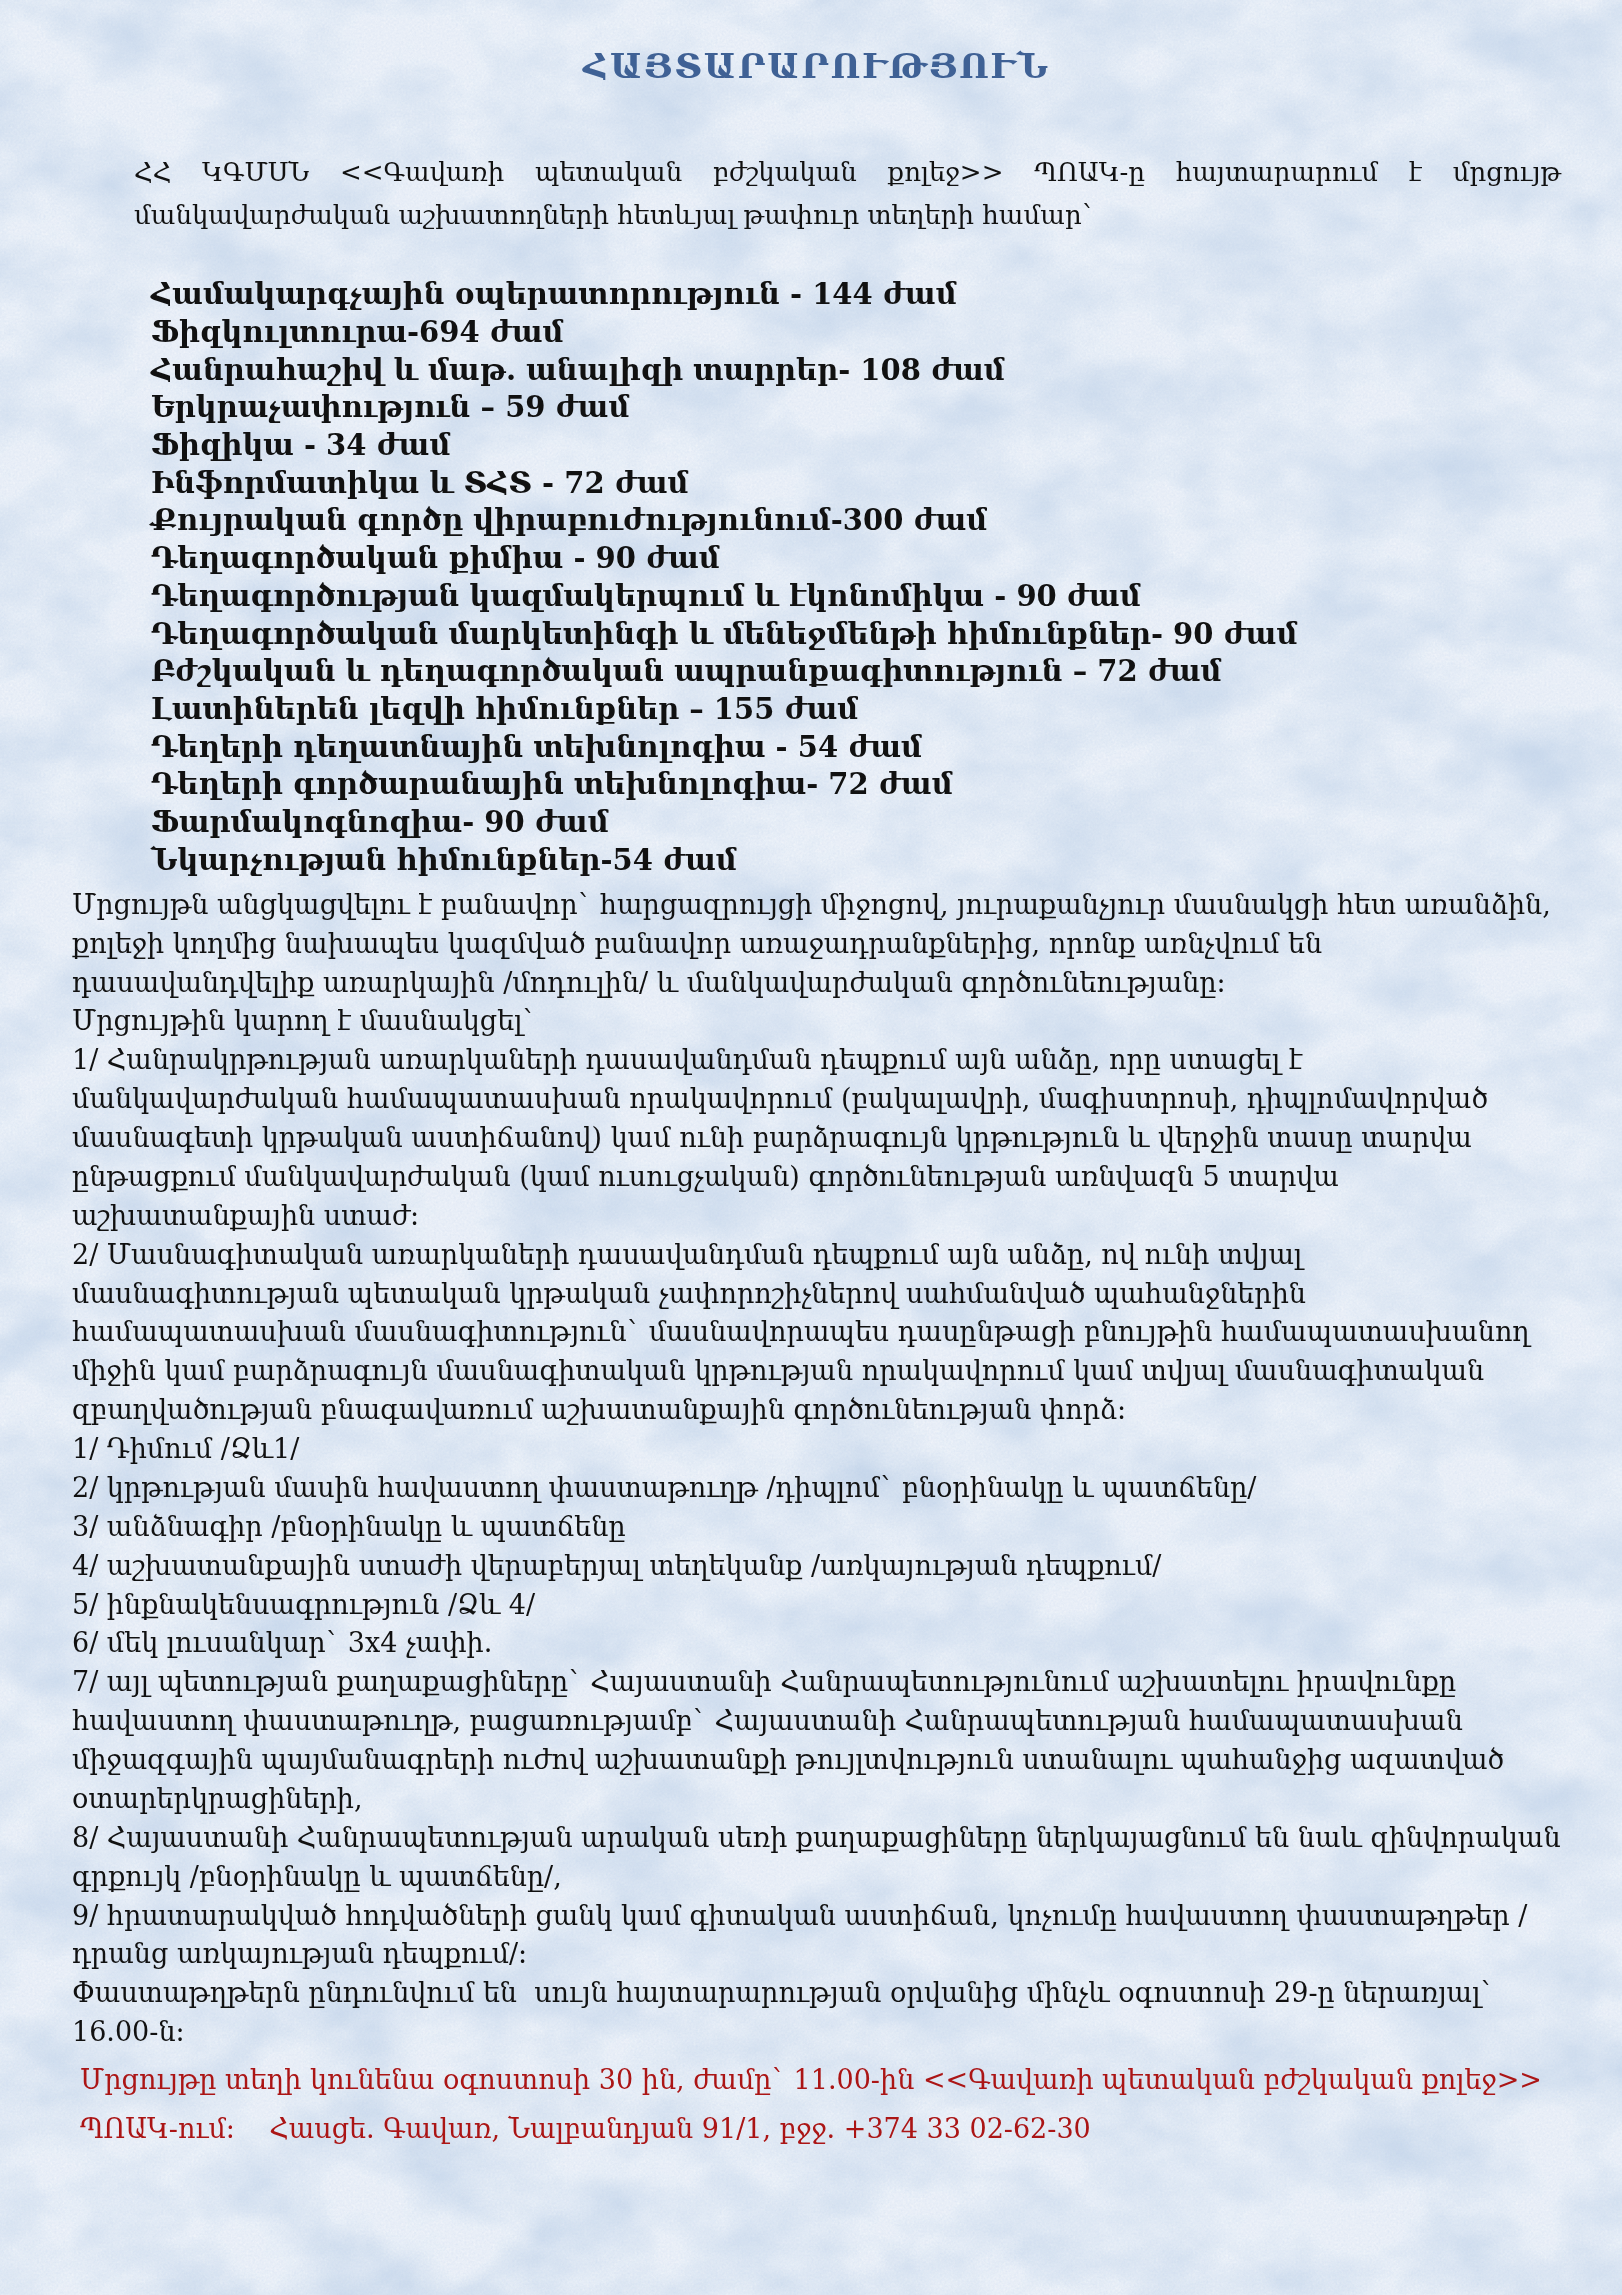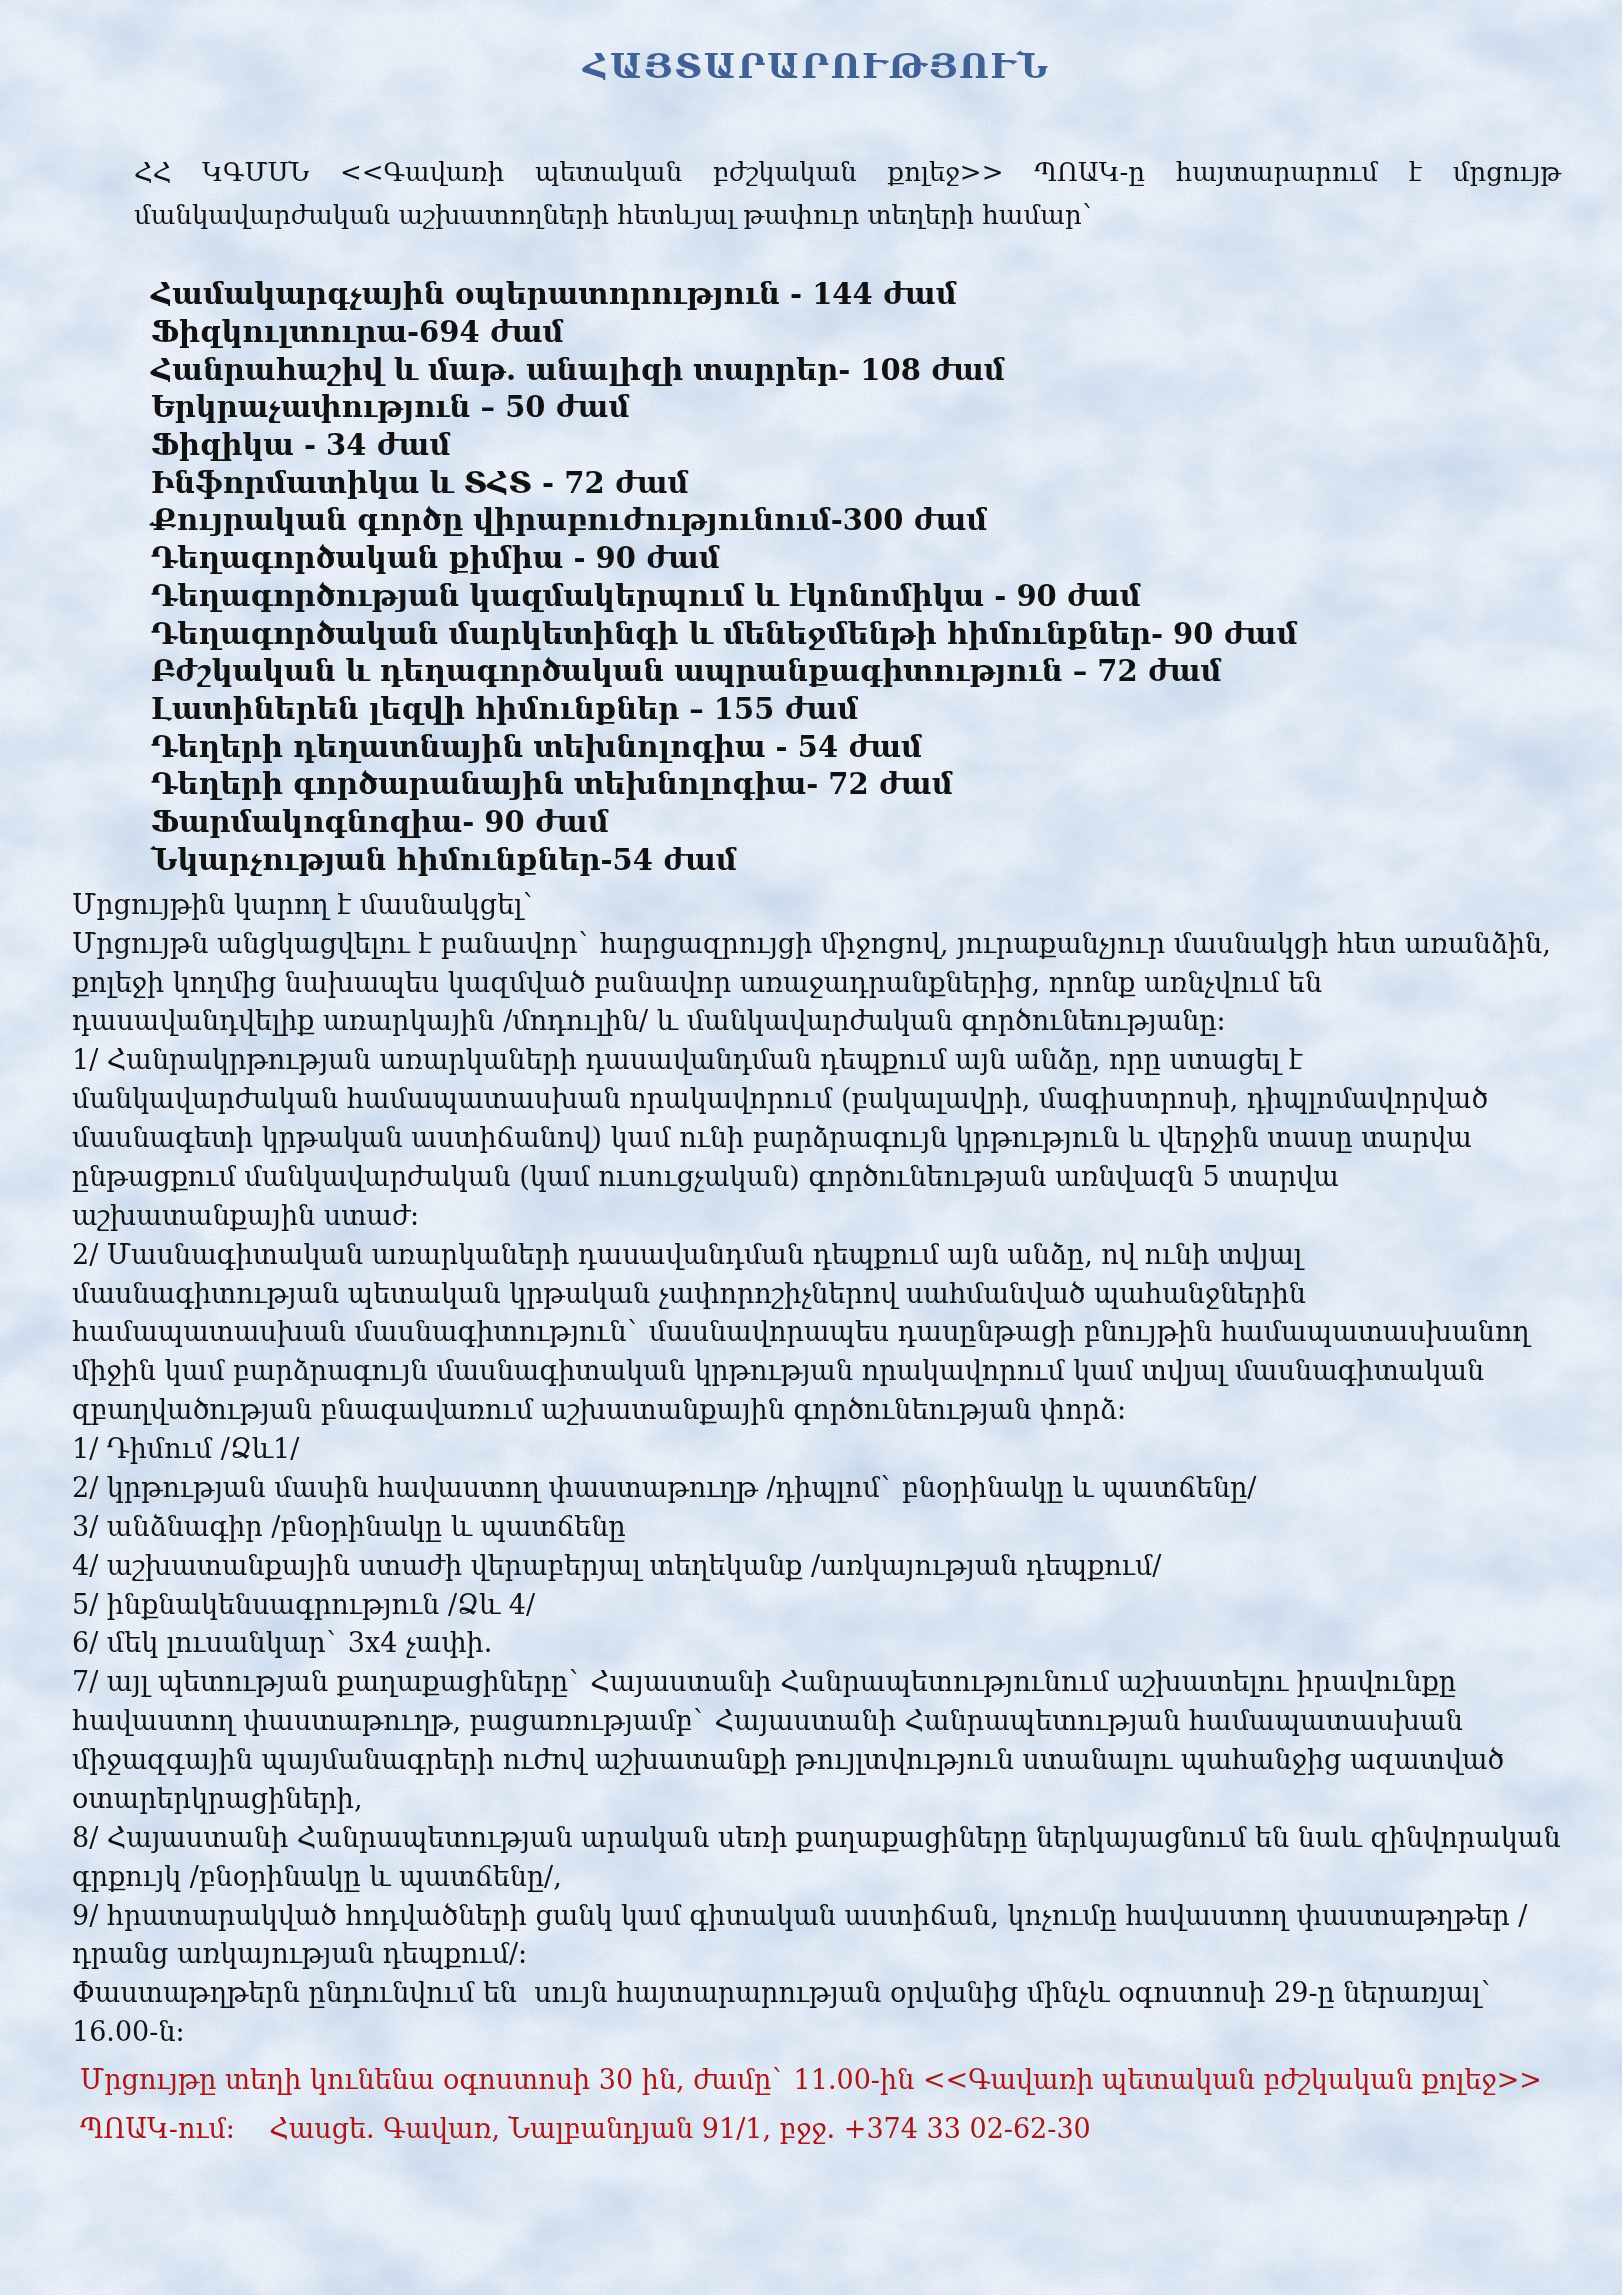--- a/index.html
+++ b/index.html
@@ -110,38 +110,38 @@
   <div class="content">
 
     <h1 class="title">ՀԱՅՏԱՐԱՐՈՒԹՅՈՒՆ</h1>
 
     <p class="intro">ՀՀ ԿԳՄՍՆ &lt;&lt;Գավառի պետական բժշկական քոլեջ&gt;&gt; ՊՈԱԿ-ը հայտարարում է մրցույթ մանկավարժական աշխատողների հետևյալ թափուր տեղերի համար`</p>
 
     <ul class="vacancies">
         <li>Համակարգչային օպերատորություն - 144 ժամ</li>
         <li>Ֆիզկուլտուրա-694 ժամ</li>
         <li>Հանրահաշիվ և մաթ. անալիզի տարրեր- 108 ժամ</li>
-        <li>Երկրաչափություն – 50 ժամ</li>
+        <li>Երկրաչափություն – 59 ժամ</li>
         <li>Ֆիզիկա - 34 ժամ</li>
         <li>Ինֆորմատիկա և ՏՀՏ - 72 ժամ</li>
         <li>Քույրական գործը վիրաբուժությունում-300 ժամ</li>
         <li>Դեղագործական քիմիա - 90 ժամ</li>
         <li>Դեղագործության կազմակերպում և էկոնոմիկա - 90 ժամ</li>
         <li>Դեղագործական մարկետինգի և մենեջմենթի հիմունքներ- 90 ժամ</li>
         <li>Բժշկական և դեղագործական ապրանքագիտություն – 72 ժամ</li>
         <li>Լատիներեն լեզվի հիմունքներ – 155 ժամ</li>
         <li>Դեղերի դեղատնային տեխնոլոգիա - 54 ժամ</li>
         <li>Դեղերի գործարանային տեխնոլոգիա- 72 ժամ</li>
         <li>Ֆարմակոգնոզիա- 90 ժամ</li>
         <li>Նկարչության հիմունքներ-54 ժամ</li>
       </ul>
 
     <div class="body-text">
+        <p>Մրցույթն անցկացվելու է բանավոր` հարցազրույցի միջոցով, յուրաքանչյուր մասնակցի հետ առանձին, քոլեջի կողմից նախապես կազմված բանավոր առաջադրանքներից, որոնք առնչվում են դասավանդվելիք առարկային /մոդուլին/ և մանկավարժական գործունեությանը:</p>
         <p>Մրցույթին կարող է մասնակցել`</p>
-        <p>Մրցույթն անցկացվելու է բանավոր` հարցազրույցի միջոցով, յուրաքանչյուր մասնակցի հետ առանձին, քոլեջի կողմից նախապես կազմված բանավոր առաջադրանքներից, որոնք առնչվում են դասավանդվելիք առարկային /մոդուլին/ և մանկավարժական գործունեությանը:</p>
         <p>1/ Հանրակրթության առարկաների դասավանդման դեպքում այն անձը, որը ստացել է մանկավարժական համապատասխան որակավորում (բակալավրի, մագիստրոսի, դիպլոմավորված մասնագետի կրթական աստիճանով) կամ ունի բարձրագույն կրթություն և վերջին տասը տարվա ընթացքում մանկավարժական (կամ ուսուցչական) գործունեության առնվազն 5 տարվա աշխատանքային ստաժ:</p>
         <p>2/ Մասնագիտական առարկաների դասավանդման դեպքում այն անձը, ով ունի տվյալ մասնագիտության պետական կրթական չափորոշիչներով սահմանված պահանջներին համապատասխան մասնագիտություն` մասնավորապես դասընթացի բնույթին համապատասխանող միջին կամ բարձրագույն մասնագիտական կրթության որակավորում կամ տվյալ մասնագիտական զբաղվածության բնագավառում աշխատանքային գործունեության փորձ:</p>
         <p>1/ Դիմում /Ձև1/</p>
         <p>2/ կրթության մասին հավաստող փաստաթուղթ /դիպլոմ` բնօրինակը և պատճենը/</p>
         <p>3/ անձնագիր /բնօրինակը և պատճենը</p>
         <p>4/ աշխատանքային ստաժի վերաբերյալ տեղեկանք /առկայության դեպքում/</p>
         <p>5/ ինքնակենսագրություն /Ձև 4/</p>
         <p>6/ մեկ լուսանկար` 3x4 չափի.</p>
         <p>7/ այլ պետության քաղաքացիները` Հայաստանի Հանրապետությունում աշխատելու իրավունքը հավաստող փաստաթուղթ, բացառությամբ` Հայաստանի Հանրապետության համապատասխան միջազգային պայմանագրերի ուժով աշխատանքի թույլտվություն ստանալու պահանջից ազատված օտարերկրացիների,</p>
         <p>8/ Հայաստանի Հանրապետության արական սեռի քաղաքացիները ներկայացնում են նաև զինվորական գրքույկ /բնօրինակը և պատճենը/,</p>

